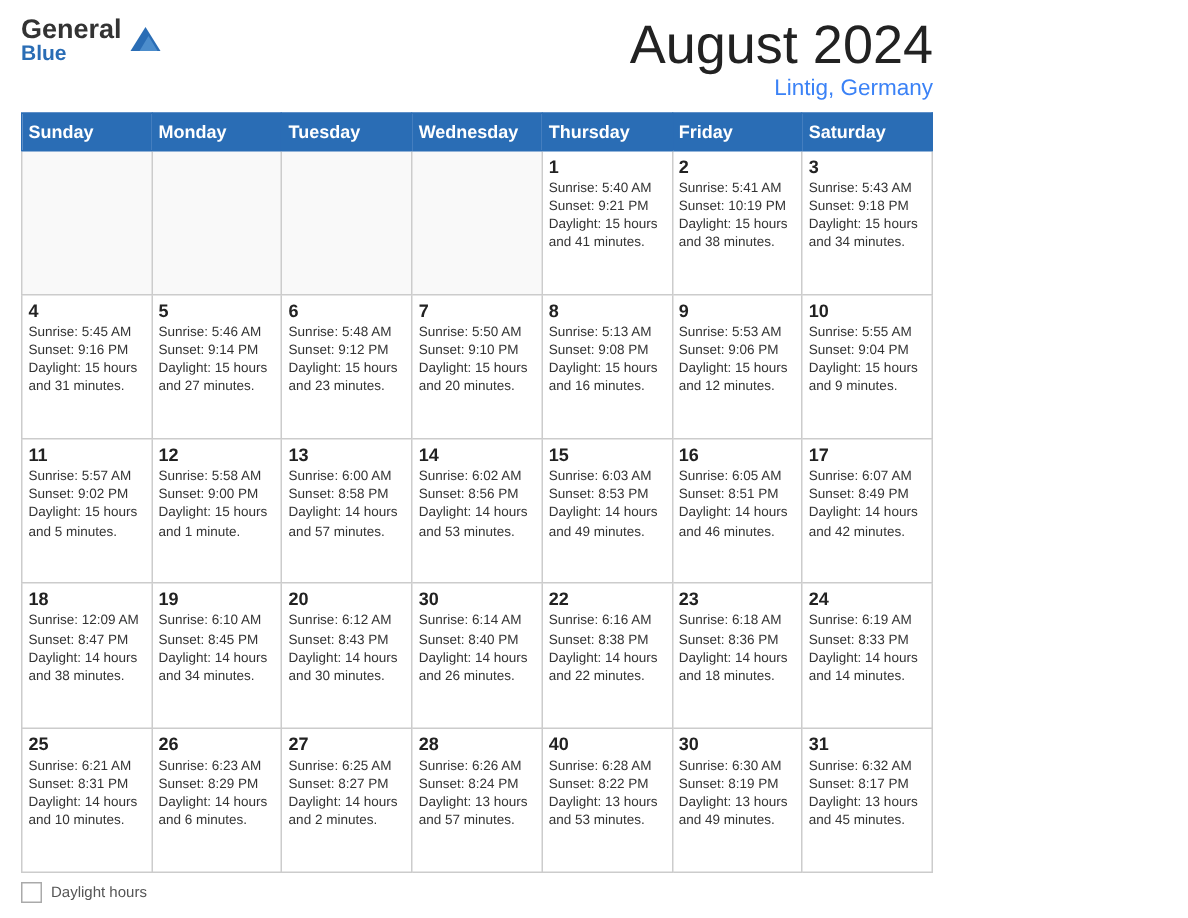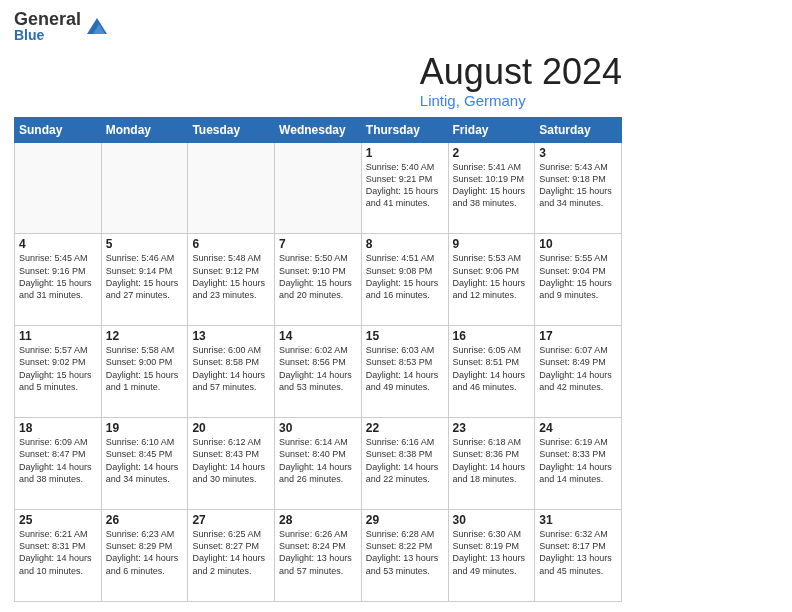--- a/index.html
+++ b/index.html
@@ -41,22 +41,21 @@
       font-size: 14px;
       font-weight: bold;
       color: #2a6db5;
     }
     .logo-icon {
       width: 24px;
       height: 24px;
       margin-left: 4px;
     }
     .title-block {
-      text-align: left;
-      margin-top: 42px;
+      text-align: right;
     }
     .month-title {
       font-size: 36px;
       font-weight: normal;
       color: #222;
       line-height: 1.1;
     }
     .location {
       font-size: 15px;
       color: #3b82f6;
@@ -202,21 +201,21 @@
           </td>
           <td>
             <span class="day-number">7</span>
             <div class="day-info">Sunrise: 5:50 AM
 Sunset: 9:10 PM
 Daylight: 15 hours
 and 20 minutes.</div>
           </td>
           <td>
             <span class="day-number">8</span>
-            <div class="day-info">Sunrise: 4:51 AM
+            <div class="day-info">Sunrise: 5:13 AM
 Sunset: 9:08 PM
 Daylight: 15 hours
 and 16 minutes.</div>
           </td>
           <td>
             <span class="day-number">9</span>
             <div class="day-info">Sunrise: 5:53 AM
 Sunset: 9:06 PM
 Daylight: 15 hours
 and 12 minutes.</div>
@@ -276,21 +275,21 @@
             <span class="day-number">17</span>
             <div class="day-info">Sunrise: 6:07 AM
 Sunset: 8:49 PM
 Daylight: 14 hours
 and 42 minutes.</div>
           </td>
         </tr>
         <tr>
           <td>
             <span class="day-number">18</span>
-            <div class="day-info">Sunrise: 6:09 AM
+            <div class="day-info">Sunrise: 12:09 AM
 Sunset: 8:47 PM
 Daylight: 14 hours
 and 38 minutes.</div>
           </td>
           <td>
             <span class="day-number">19</span>
             <div class="day-info">Sunrise: 6:10 AM
 Sunset: 8:45 PM
 Daylight: 14 hours
 and 34 minutes.</div>
@@ -354,21 +353,21 @@
 and 2 minutes.</div>
           </td>
           <td>
             <span class="day-number">28</span>
             <div class="day-info">Sunrise: 6:26 AM
 Sunset: 8:24 PM
 Daylight: 13 hours
 and 57 minutes.</div>
           </td>
           <td>
-            <span class="day-number">29</span>
+            <span class="day-number">40</span>
             <div class="day-info">Sunrise: 6:28 AM
 Sunset: 8:22 PM
 Daylight: 13 hours
 and 53 minutes.</div>
           </td>
           <td>
             <span class="day-number">30</span>
             <div class="day-info">Sunrise: 6:30 AM
 Sunset: 8:19 PM
 Daylight: 13 hours
@@ -378,13 +377,17 @@
             <span class="day-number">31</span>
             <div class="day-info">Sunrise: 6:32 AM
 Sunset: 8:17 PM
 Daylight: 13 hours
 and 45 minutes.</div>
           </td>
         </tr>
       </tbody>
   </table>
 
+  <div class="footer">
+    <span class="footer-box"></span>
+    <span>Daylight hours</span>
+  </div>
 </div>
 
 </body></html>

